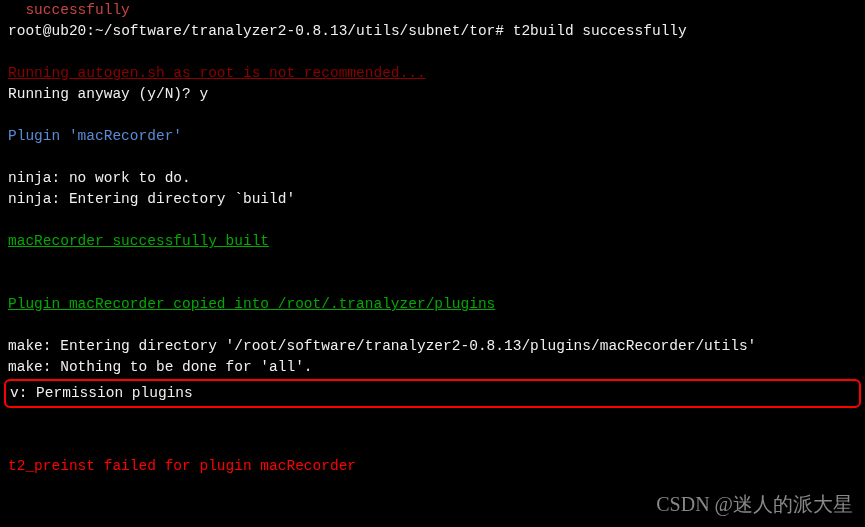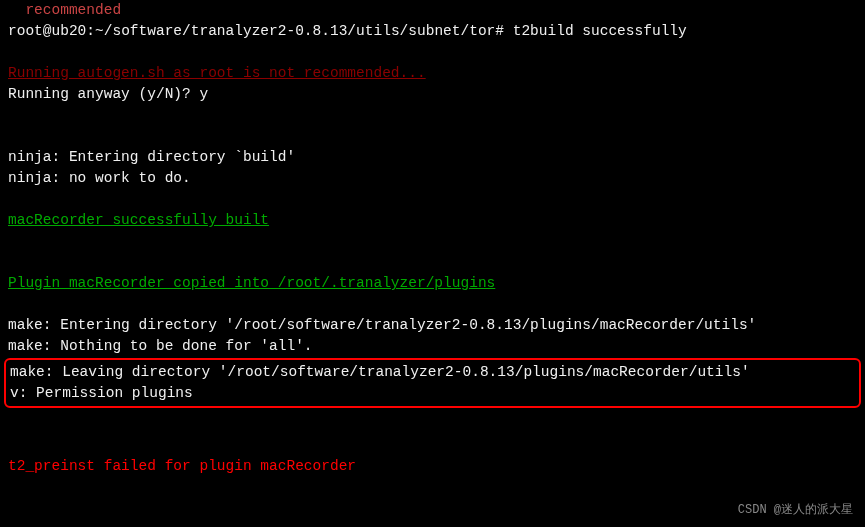--- a/index.html
+++ b/index.html
@@ -50,50 +50,50 @@
       margin: 1px -4px;
     }
     .empty {
       height: 1.45em;
     }
     .watermark {
       position: absolute;
       bottom: 8px;
       right: 12px;
       color: #888888;
-      font-size: 12px;
-      font-family: Liberation Mono, monospace;
+      font-size: 20px;
+      font-family: Liberation Serif, serif;
     }
     .indent {
       padding-left: 2ch;
     }
   </style>
 </head>
 <body>
 
 <div>
-  <div class="line indent red-dim">recommended</div>
+  <div class="line indent red-dim">successfully</div>
   <div class="line"><span class="white">root@ub20</span><span class="white">:~/software/tranalyzer2-0.8.13/utils/subnet/tor# </span><span class="white">t2build successfully</span></div>
   <div class="empty"></div>
   <div class="line darkred">Running autogen.sh as root is not recommended...</div>
   <div class="line"><span class="white">Running anyway (y/N)? </span><span class="white">y</span></div>
   <div class="empty"></div>
+  <div class="line blue">Plugin 'macRecorder'</div>
   <div class="empty"></div>
+  <div class="line white">ninja: no work to do.</div>
   <div class="line white">ninja: Entering directory `build'</div>
-  <div class="line white">ninja: no work to do.</div>
   <div class="empty"></div>
   <div class="line green">macRecorder successfully built</div>
   <div class="empty"></div>
   <div class="empty"></div>
   <div class="line green">Plugin macRecorder copied into /root/.tranalyzer/plugins</div>
   <div class="empty"></div>
   <div class="line white">make: Entering directory '/root/software/tranalyzer2-0.8.13/plugins/macRecorder/utils'</div>
   <div class="line white">make: Nothing to be done for 'all'.</div>
   <div class="red-box">
-    <div class="line white">make: Leaving directory '/root/software/tranalyzer2-0.8.13/plugins/macRecorder/utils'</div>
     <div class="line white">v: Permission plugins</div>
   </div>
   <div class="empty"></div>
   <div class="line red">t2_preinst failed for plugin macRecorder</div>
   <div class="empty"></div>
   <div class="empty"></div>
 
 </div>
 
 <div class="watermark">CSDN @迷人的派大星</div>

